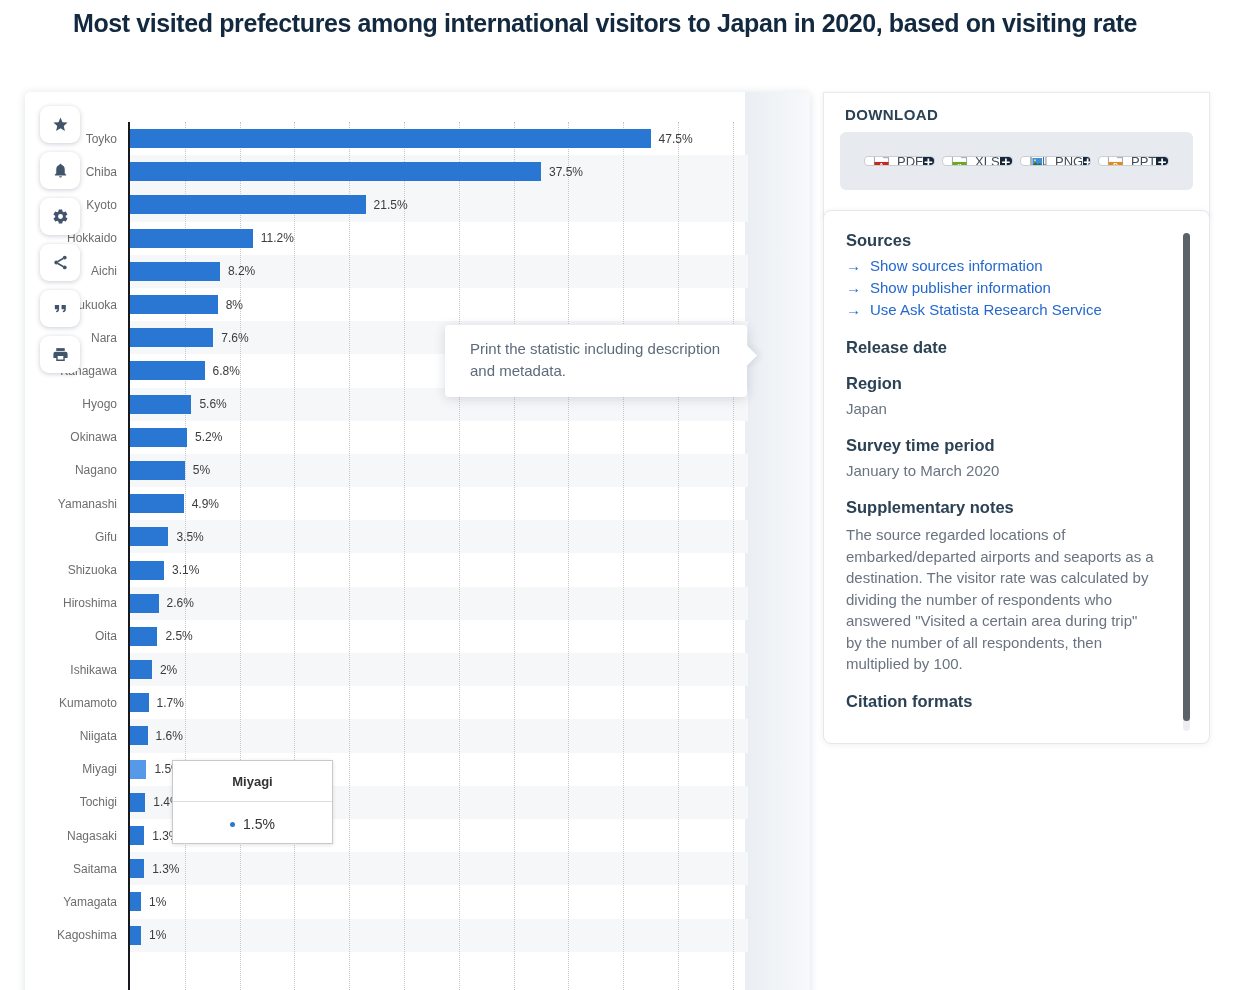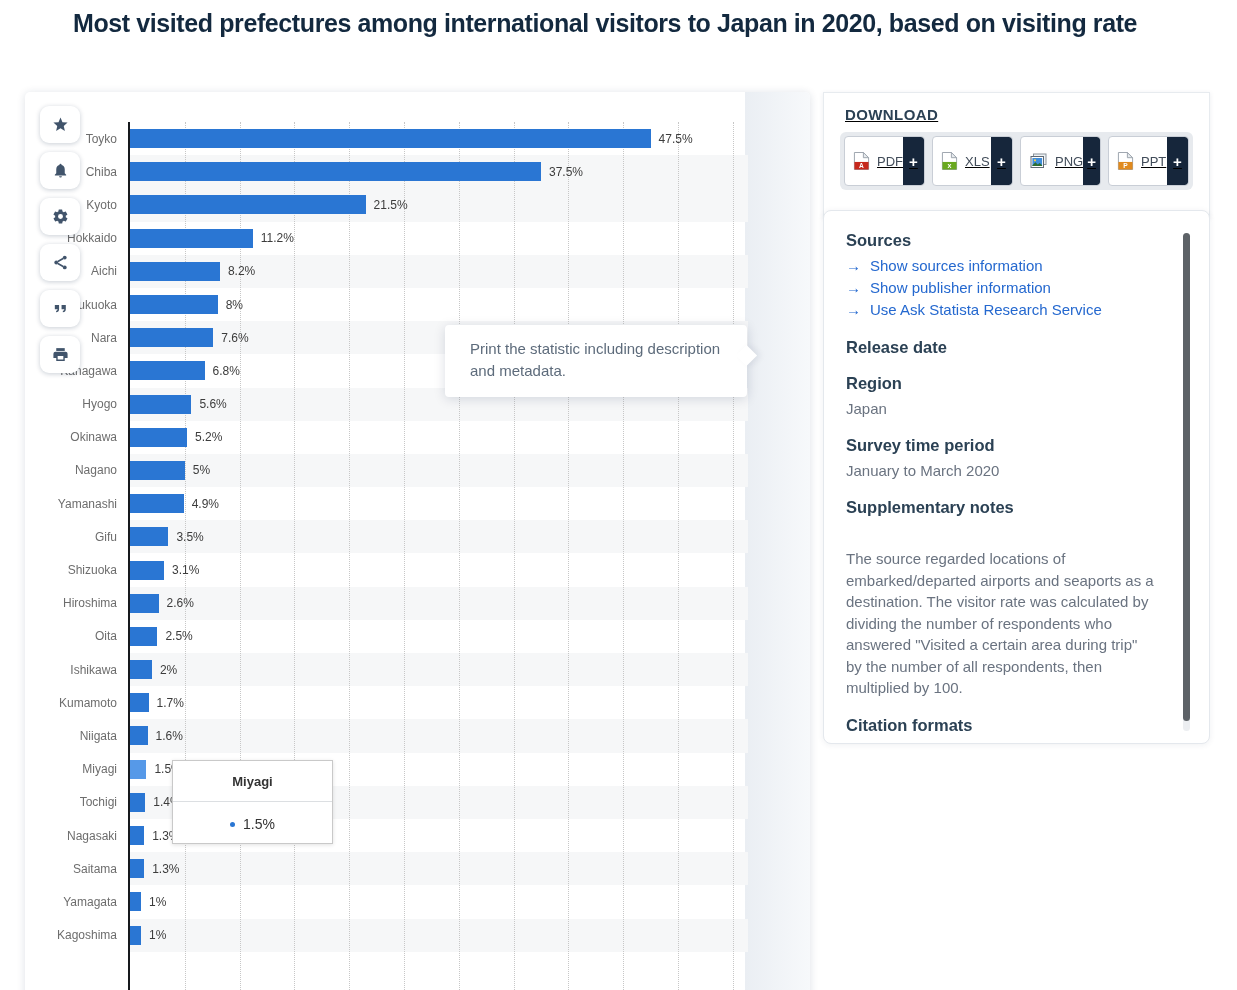--- a/index.html
+++ b/index.html
@@ -41,42 +41,42 @@
 
   
   .print-tip { position:absolute; left:420px; top:233px; width:302px; background:#fff; border-radius:4px;
                box-shadow:0 2px 12px rgba(9,30,66,.15); padding:13px 25px 15px; z-index:30;
                font-size:15px; line-height:22px; color:#5d6b7b; }
   .print-tip::after { content:''; position:absolute; right:-7px; top:23px; width:15px; height:15px;
                       background:#fff; transform:rotate(45deg); box-shadow:3px -3px 6px rgba(9,30,66,.07); }
 
   
   .dl-card { position:absolute; left:823px; top:92px; width:387px; height:126px; background:#fff;
-             border:1px solid #e7ebef; border-radius:0; box-shadow:0 1px 5px rgba(23,43,77,.08);text-decoration:underline; }
+             border:1px solid #e7ebef; border-radius:0; box-shadow:0 1px 5px rgba(23,43,77,.08); }
   .dl-heading { font-size:15px; font-weight:700; color:#2b4154; letter-spacing:.4px; margin:13px 0 9px 21px; }
   .dl-panel { margin:0 16px; height:58px; background:#e7eaee; border-radius:6px; display:flex; gap:7px;
-              padding:4px; }
+              padding:24px; }
   .dl-btn { flex:1; background:#fff; border:1px solid #c9ced6; border-radius:4px; display:flex;
             align-items:center; overflow:hidden; cursor:pointer; }
   .dl-btn .fic { margin-left:8px; flex:none; }
   .dl-label { font-size:13px; color:#414c59; margin-left:7px; }
   .dl-plus { margin-left:auto; width:21px; align-self:stretch; background:#16263b; color:#fff;
              display:flex; align-items:center; justify-content:center; font-size:15px; font-weight:700;
              border-radius:0 3px 3px 0; cursor:pointer; }
 
   .src-card { position:absolute; left:823px; top:210px; width:387px; height:534px; background:#fff;
               border:1px solid #e4e8ed; border-radius:8px; box-shadow:0 1px 6px rgba(23,43,77,.07);
               padding:20px 52px 0 22px; overflow:hidden; }
   .sec-h { font-size:16.5px; font-weight:700; color:#2b4154; margin-bottom:5px; }
   .sec-h.mt { margin-top:17px; }
   .sec-v { font-size:15px; color:#6a7380; line-height:21px; }
   .link-row { display:flex; align-items:baseline; line-height:22px; cursor:pointer; }
   .link-arrow { color:#2468cf; font-size:15px; margin-right:9px; }
   .link-text { color:#2468cf; font-size:15px; }
-  .notes-p { font-size:15px; color:#6a7380; line-height:21.5px; margin-top:31px; margin-bottom:3px; }
+  .notes-p { font-size:15px; color:#6a7380; line-height:21.5px; margin-top:7px; margin-bottom:3px; }
   .scrollbar-track { position:absolute; right:19px; top:22px; width:7px; height:498px; background:#eceef1;
                      border-radius:4px; }
   .scrollbar-thumb { position:absolute; right:19px; top:22px; width:7px; height:488px; background:#5d6267;
                      border-radius:4px; cursor:pointer; }
 </style>
 </head>
 <body>
 
 <div class="page">
 

